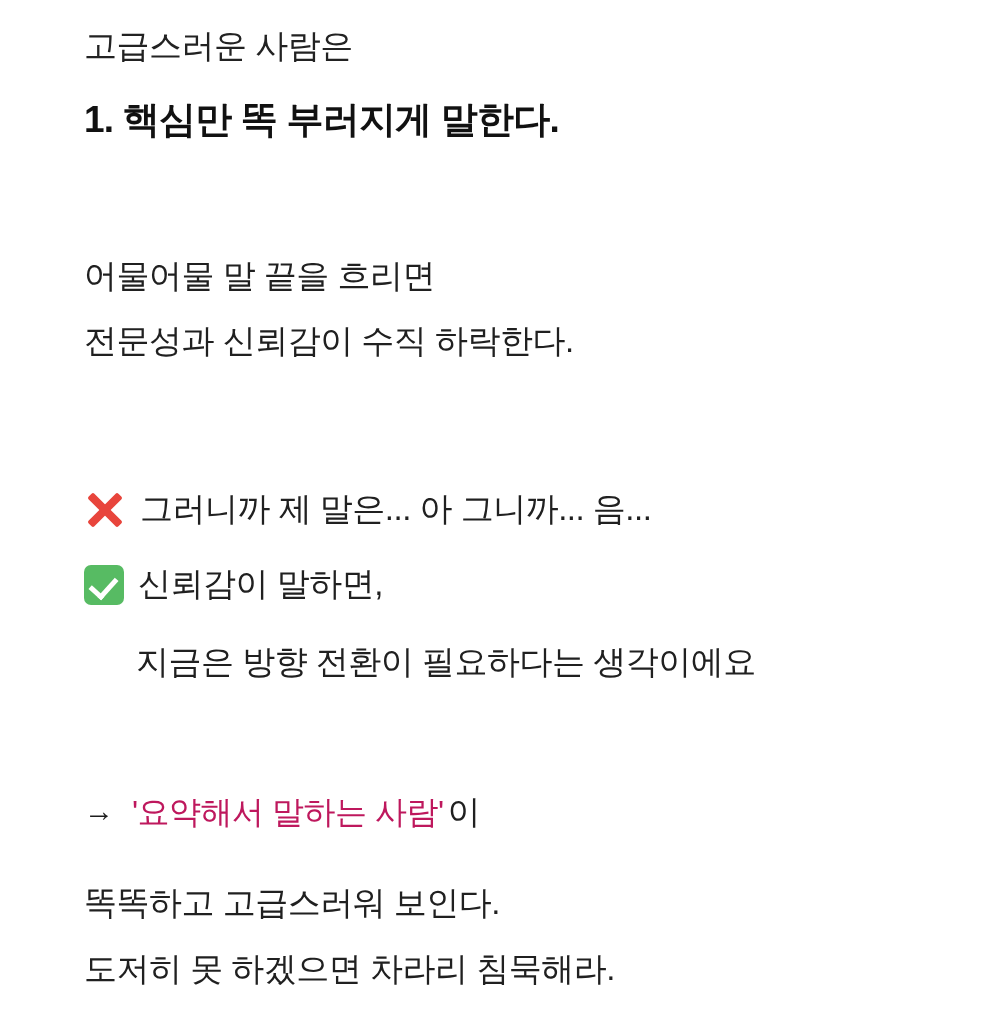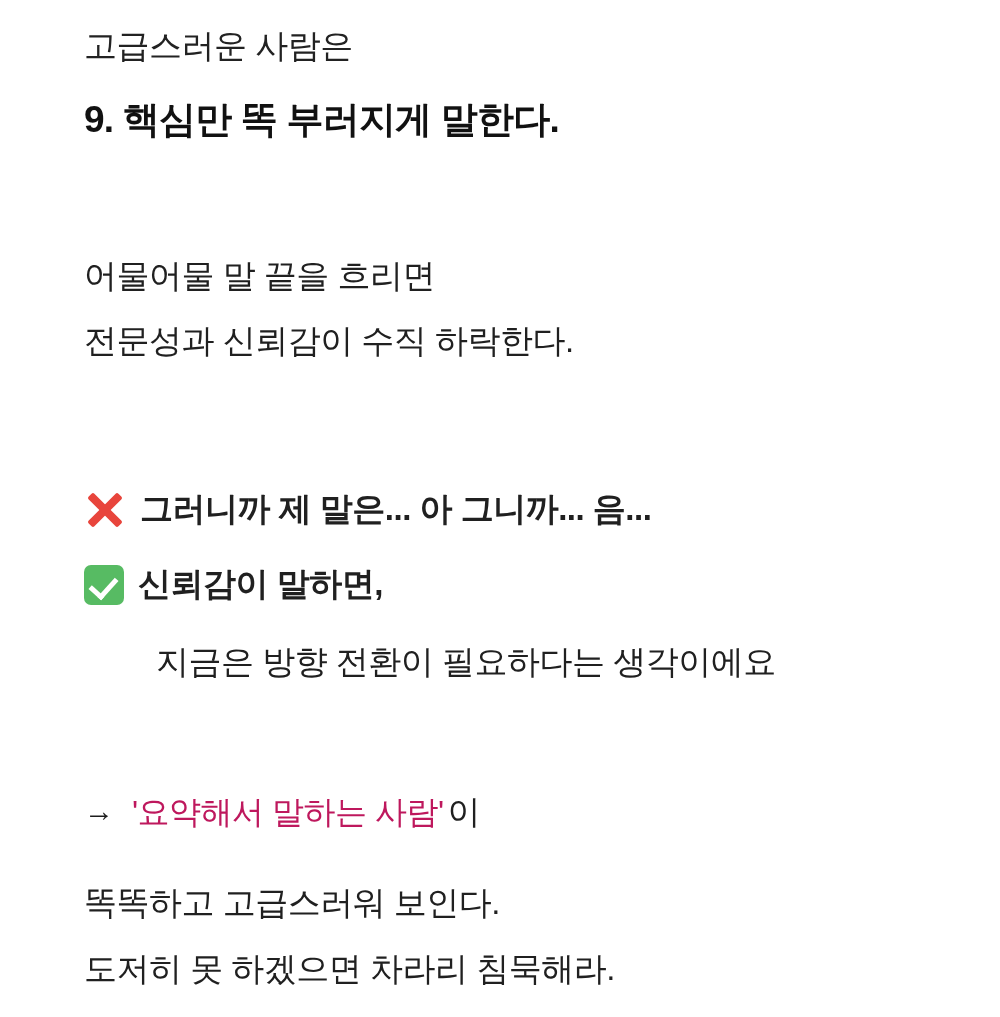--- a/index.html
+++ b/index.html
@@ -55,21 +55,21 @@
   }
 
   
   .ex-row {
     display: flex;
     align-items: center;
     gap: 14px;
   }
   .ex-text {
     font-size: 33px;
-    font-weight: 700;
+    font-weight: 400;
     color: #202020;
     letter-spacing: -0.5px;
     white-space: nowrap;
   }
   .icon-x {
     width: 42px;
     height: 42px;
     position: relative;
     flex: 0 0 auto;
     display: inline-block;
@@ -148,21 +148,21 @@
 </head>
 <body>
 
 <div class="page">
 
   <div class="block" style="top: 26px;">
     <div class="line lead">고급스러운 사람은</div>
   </div>
 
   <div class="block" style="top: 98px;">
-    <div class="line headline">9. 핵심만 똑 부러지게 말한다.</div>
+    <div class="line headline">1. 핵심만 똑 부러지게 말한다.</div>
   </div>
 
   <div class="block" style="top: 255px;">
     <div class="line body-line">어물어물 말 끝을 흐리면</div>
     <div class="line body-line" style="margin-top: 24px;">전문성과 신뢰감이 수직 하락한다.</div>
   </div>
 
   <div class="block" style="top: 487px;">
     <div class="ex-row">
       <span class="icon-x"></span>
@@ -170,21 +170,21 @@
     </div>
   </div>
 
   <div class="block" style="top: 562px;">
     <div class="ex-row">
       <span class="icon-check"></span>
       <span class="ex-text">신뢰감이 말하면,</span>
     </div>
   </div>
 
-  <div class="block" style="top: 640px; left: 156px;">
+  <div class="block" style="top: 640px; left: 136px;">
     <div class="indent-line">지금은 방향 전환이 필요하다는 생각이에요</div>
   </div>
 
   <div class="block" style="top: 790px;">
     <div class="arrow-row">
       <span class="arrow-icon">→</span>
       <span class="quote-red">'요약해서 말하는 사람'</span>
       <span class="tail-black" style="margin-left:-14px;">이</span>
     </div>
   </div>

